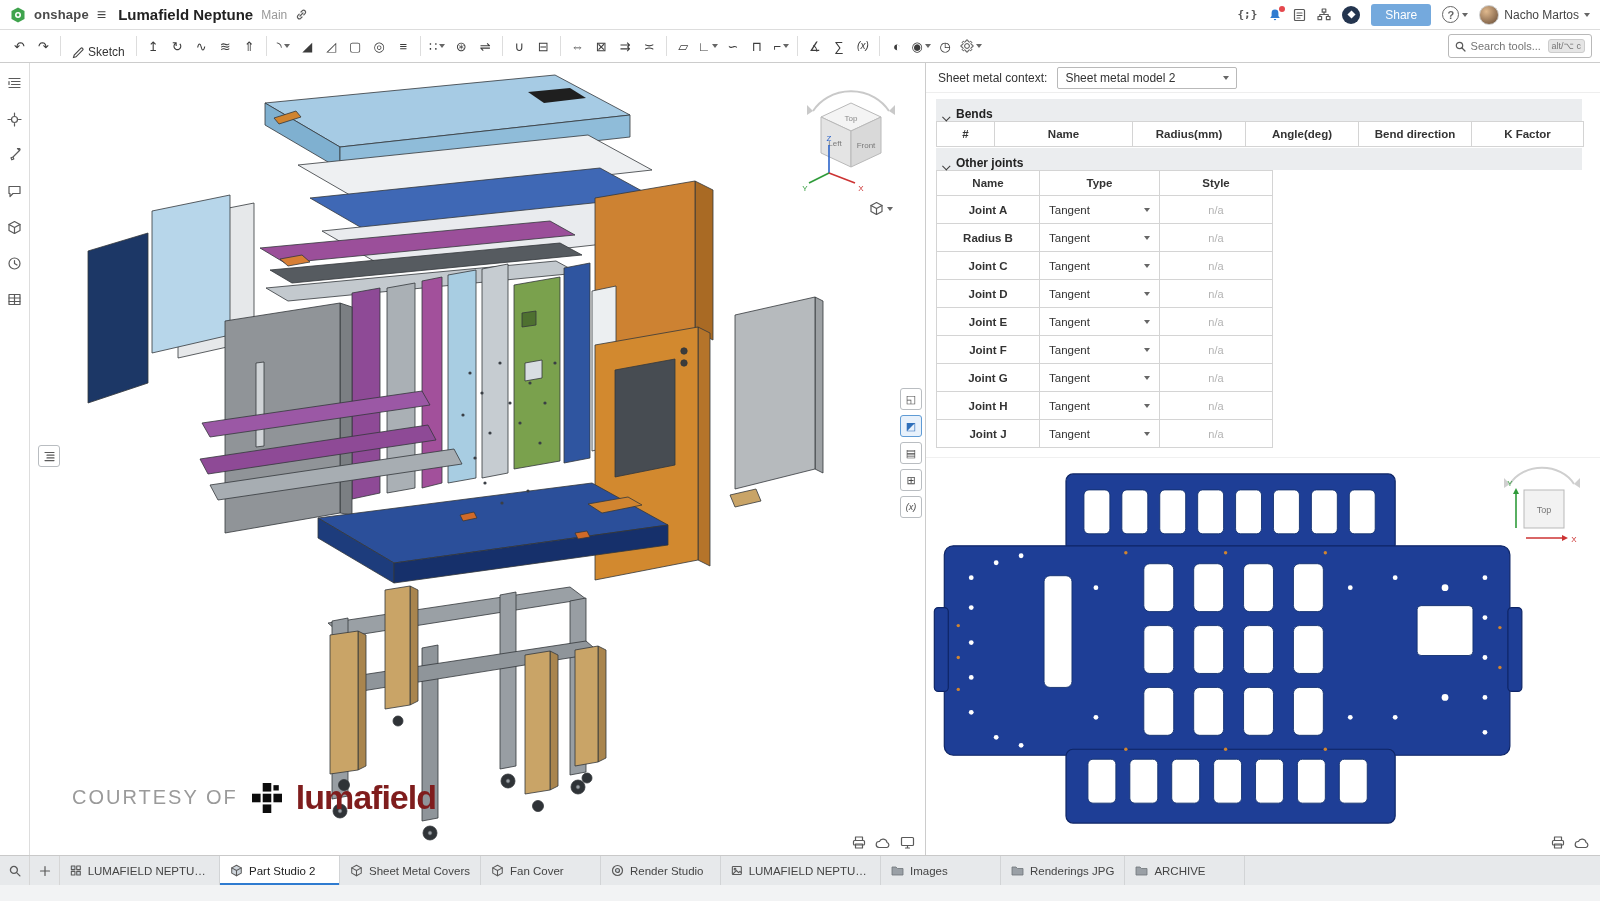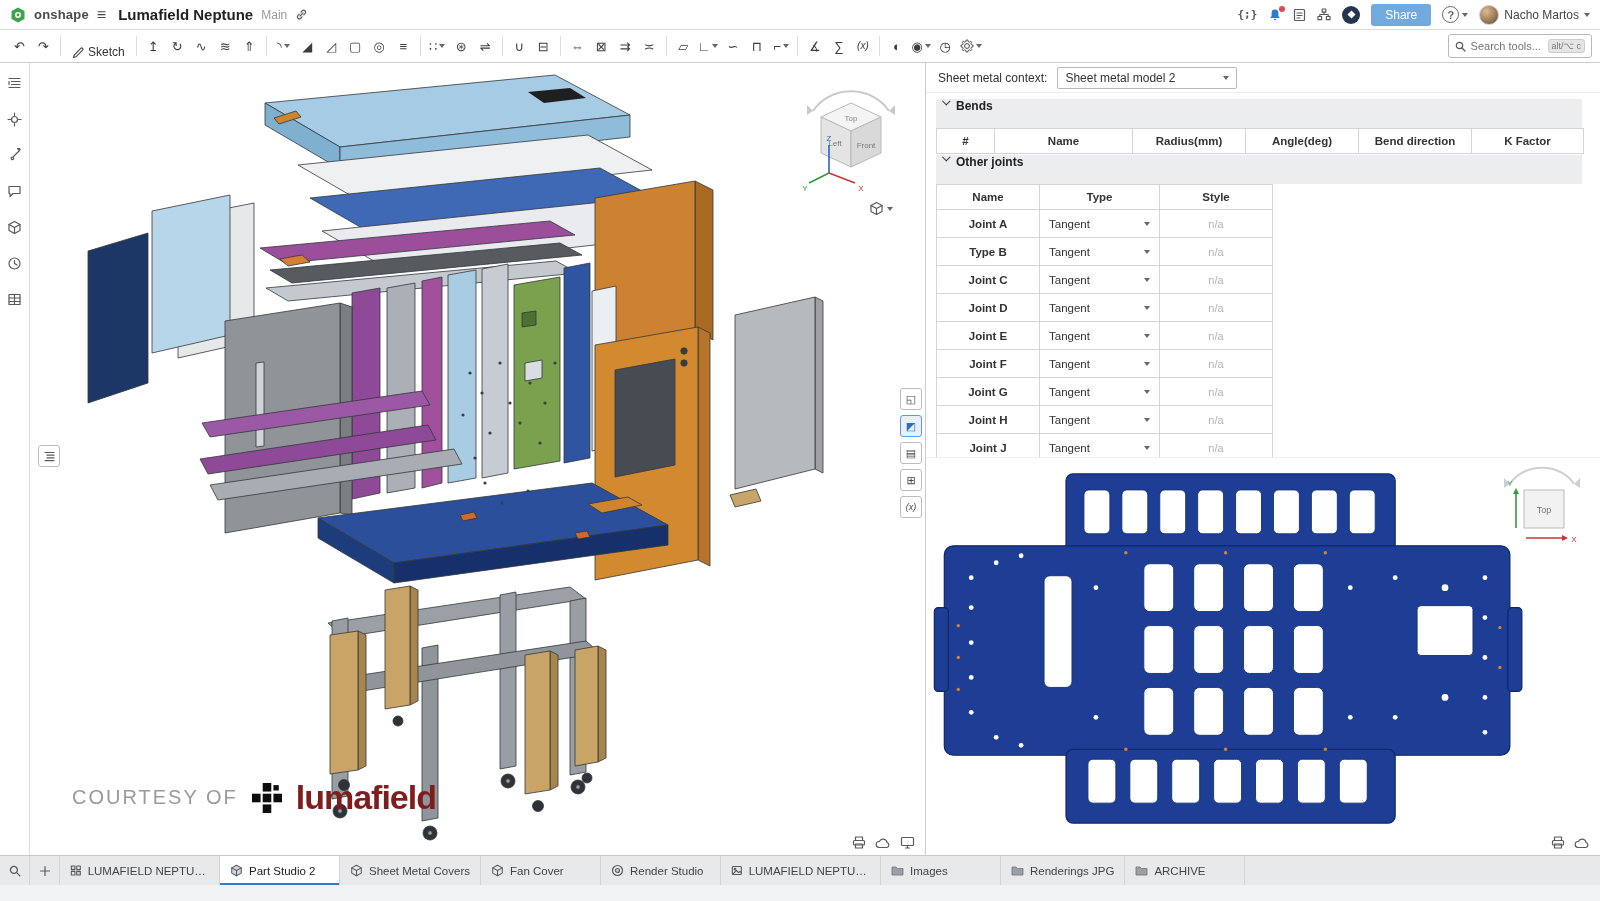--- a/index.html
+++ b/index.html
@@ -70,21 +70,21 @@
   .vp-dock { position:absolute; right:10px; bottom:6px; display:flex; gap:9px; align-items:center; }
 
   
   .rightpanel { position:absolute; top:63px; left:925px; right:0; bottom:46px; background:#fff;
                 border-left:1px solid #ccc; }
   .ctxbar { height:30px; display:flex; align-items:center; gap:10px; padding:0 12px; border-bottom:1px solid #eee; }
   .ctxlabel { font-size:12px; color:#333; }
   .ctxselect { width:180px; height:22px; border:1px solid #b9b9b9; border-radius:2px; display:flex;
                align-items:center; justify-content:space-between; padding:0 7px; font-size:12px; cursor:pointer; background:#fff;text-align:center; }
   .panel-content { margin:6px 18px 0 10px; }
-  .secbar { height:29px; background:#ebedef; display:flex; align-items:flex-start; gap:6px; padding:0 8px;
+  .secbar { height:22px; background:#ebedef; display:flex; align-items:flex-end; gap:6px; padding:0 8px;
             font-weight:bold; font-size:12px; color:#222; cursor:pointer; }
   .chev { width:6px; height:6px; border-left:1.6px solid #3c3c3c; border-bottom:1.6px solid #3c3c3c;
           transform:rotate(-45deg) translateY(-1px); display:inline-block; }
   .bends-grid { display:grid; grid-template-columns:58px 138px 113px 113px 113px 112px;
                 border-left:1px solid #d4d4d4; }
   .bends-grid .hc { height:26px; display:flex; align-items:center; justify-content:center; font-weight:bold;
                     font-size:11.5px; border-right:1px solid #d4d4d4; border-bottom:1px solid #d4d4d4;
                     border-top:1px solid #d4d4d4; background:#fff; }
   .joints-grid { display:grid; grid-template-columns:103px 120px 113px; border-left:1px solid #d4d4d4; width:337px; }
   .joints-grid .hc { height:26px; display:flex; align-items:center; justify-content:center; font-weight:bold;
@@ -584,21 +584,21 @@
 
       <div class="nc">Joint A</div>
       <div class="tc">
           <span class="jointsel">
             <span>Tangent</span>
             <span class="caret"></span>
           </span>
         </div>
       <div class="sc">n/a</div>
 
-      <div class="nc">Type B</div>
+      <div class="nc">Radius B</div>
       <div class="tc">
           <span class="jointsel">
             <span>Tangent</span>
             <span class="caret"></span>
           </span>
         </div>
       <div class="sc">n/a</div>
 
       <div class="nc">Joint C</div>
       <div class="tc">

